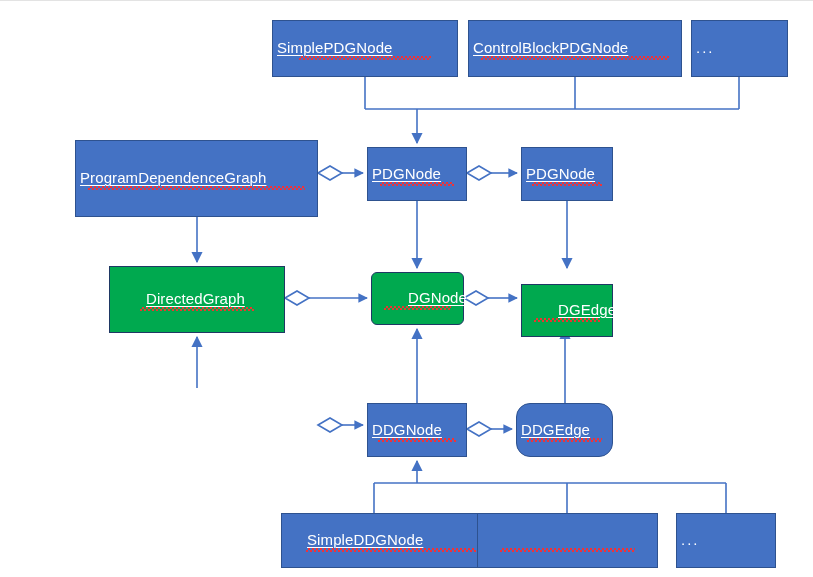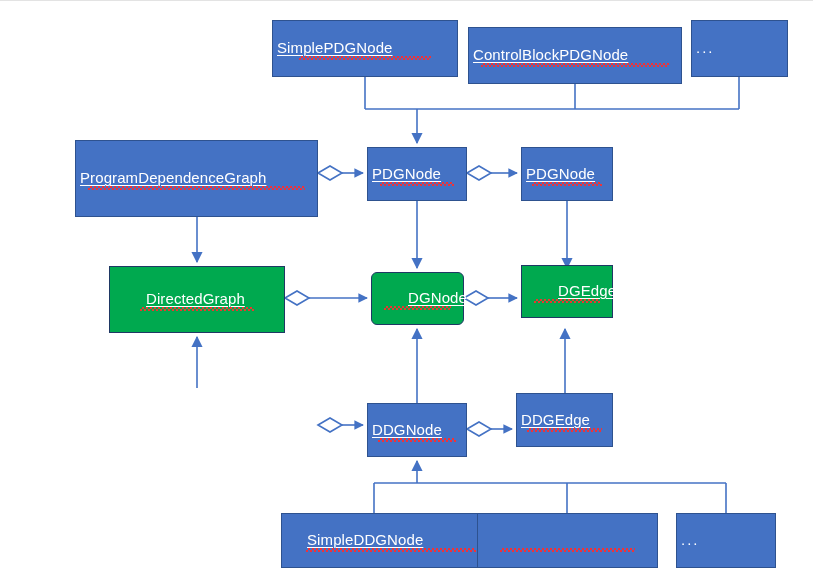--- a/index.html
+++ b/index.html
@@ -139,21 +139,21 @@
         <path d="M 491 428 L 512 428" marker-end="url(#openarrow)"></path>
       </g>
     </g>
   </svg>
 
   <div class="node blue" style="left:272px; top:19px; width:186px; height:57px;">
     <span class="label">SimplePDGNode</span>
     <span class="squiggle" style="left:26px; right:26px; bottom:16px;"></span>
   </div>
 
-  <div class="node blue" style="left:468px; top:19px; width:214px; height:57px;margin-top:7px;">
+  <div class="node blue" style="left:468px; top:19px; width:214px; height:57px;">
     <span class="label">ControlBlockPDGNode</span>
     <span class="squiggle" style="left:12px; right:12px; bottom:16px;"></span>
   </div>
 
   <div class="node blue ellipsis" style="left:691px; top:19px; width:97px; height:57px;">
     <span class="label">...</span>
   </div>
 
   <div class="node blue" style="left:75px; top:139px; width:243px; height:77px;">
     <span class="label">ProgramDependenceGraph</span>
@@ -173,32 +173,32 @@
   <div class="node green" style="left:109px; top:265px; width:176px; height:67px;">
     <span class="label">DirectedGraph</span>
     <span class="squiggle" style="left:30px; right:30px; bottom:21px;"></span>
   </div>
 
   <div class="node green" style="left:371px; top:271px; width:93px; height:53px;border-radius:6px;">
     <span class="label">DGNode</span>
     <span class="squiggle" style="left:12px; right:12px; bottom:14px;"></span>
   </div>
 
-  <div class="node green" style="left:521px; top:264px; width:92px; height:53px;">
+  <div class="node green" style="left:521px; top:283px; width:92px; height:53px;">
     <span class="label">DGEdge</span>
     <span class="squiggle" style="left:12px; right:12px; bottom:14px;"></span>
   </div>
 
 
   <div class="node blue" style="left:367px; top:402px; width:100px; height:54px;">
     <span class="label">DDGNode</span>
     <span class="squiggle" style="left:10px; right:10px; bottom:14px;"></span>
   </div>
 
-  <div class="node blue" style="left:516px; top:392px; width:97px; height:54px;">
+  <div class="node blue" style="left:516px; top:402px; width:97px; height:54px;border-radius:14px;">
     <span class="label">DDGEdge</span>
     <span class="squiggle" style="left:10px; right:10px; bottom:14px;"></span>
   </div>
 
   <div class="node blue" style="left:281px; top:512px; width:220px; height:55px;padding-left:21px;">
     <span class="label">SimpleDDGNode</span>
     <span class="squiggle" style="left:24px; right:24px; bottom:15px;"></span>
   </div>
 
   <div class="node blue" style="left:477px; top:512px; width:181px; height:55px;">

